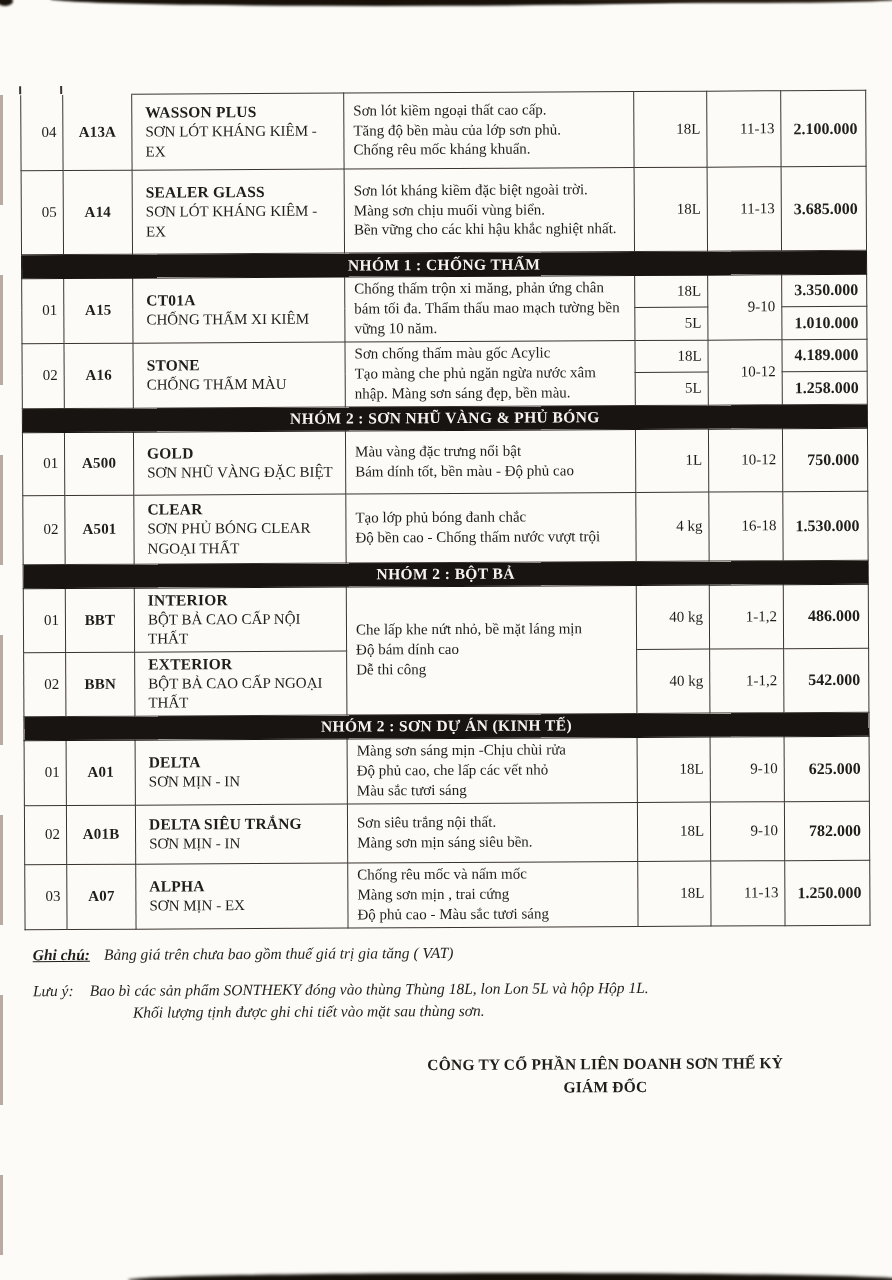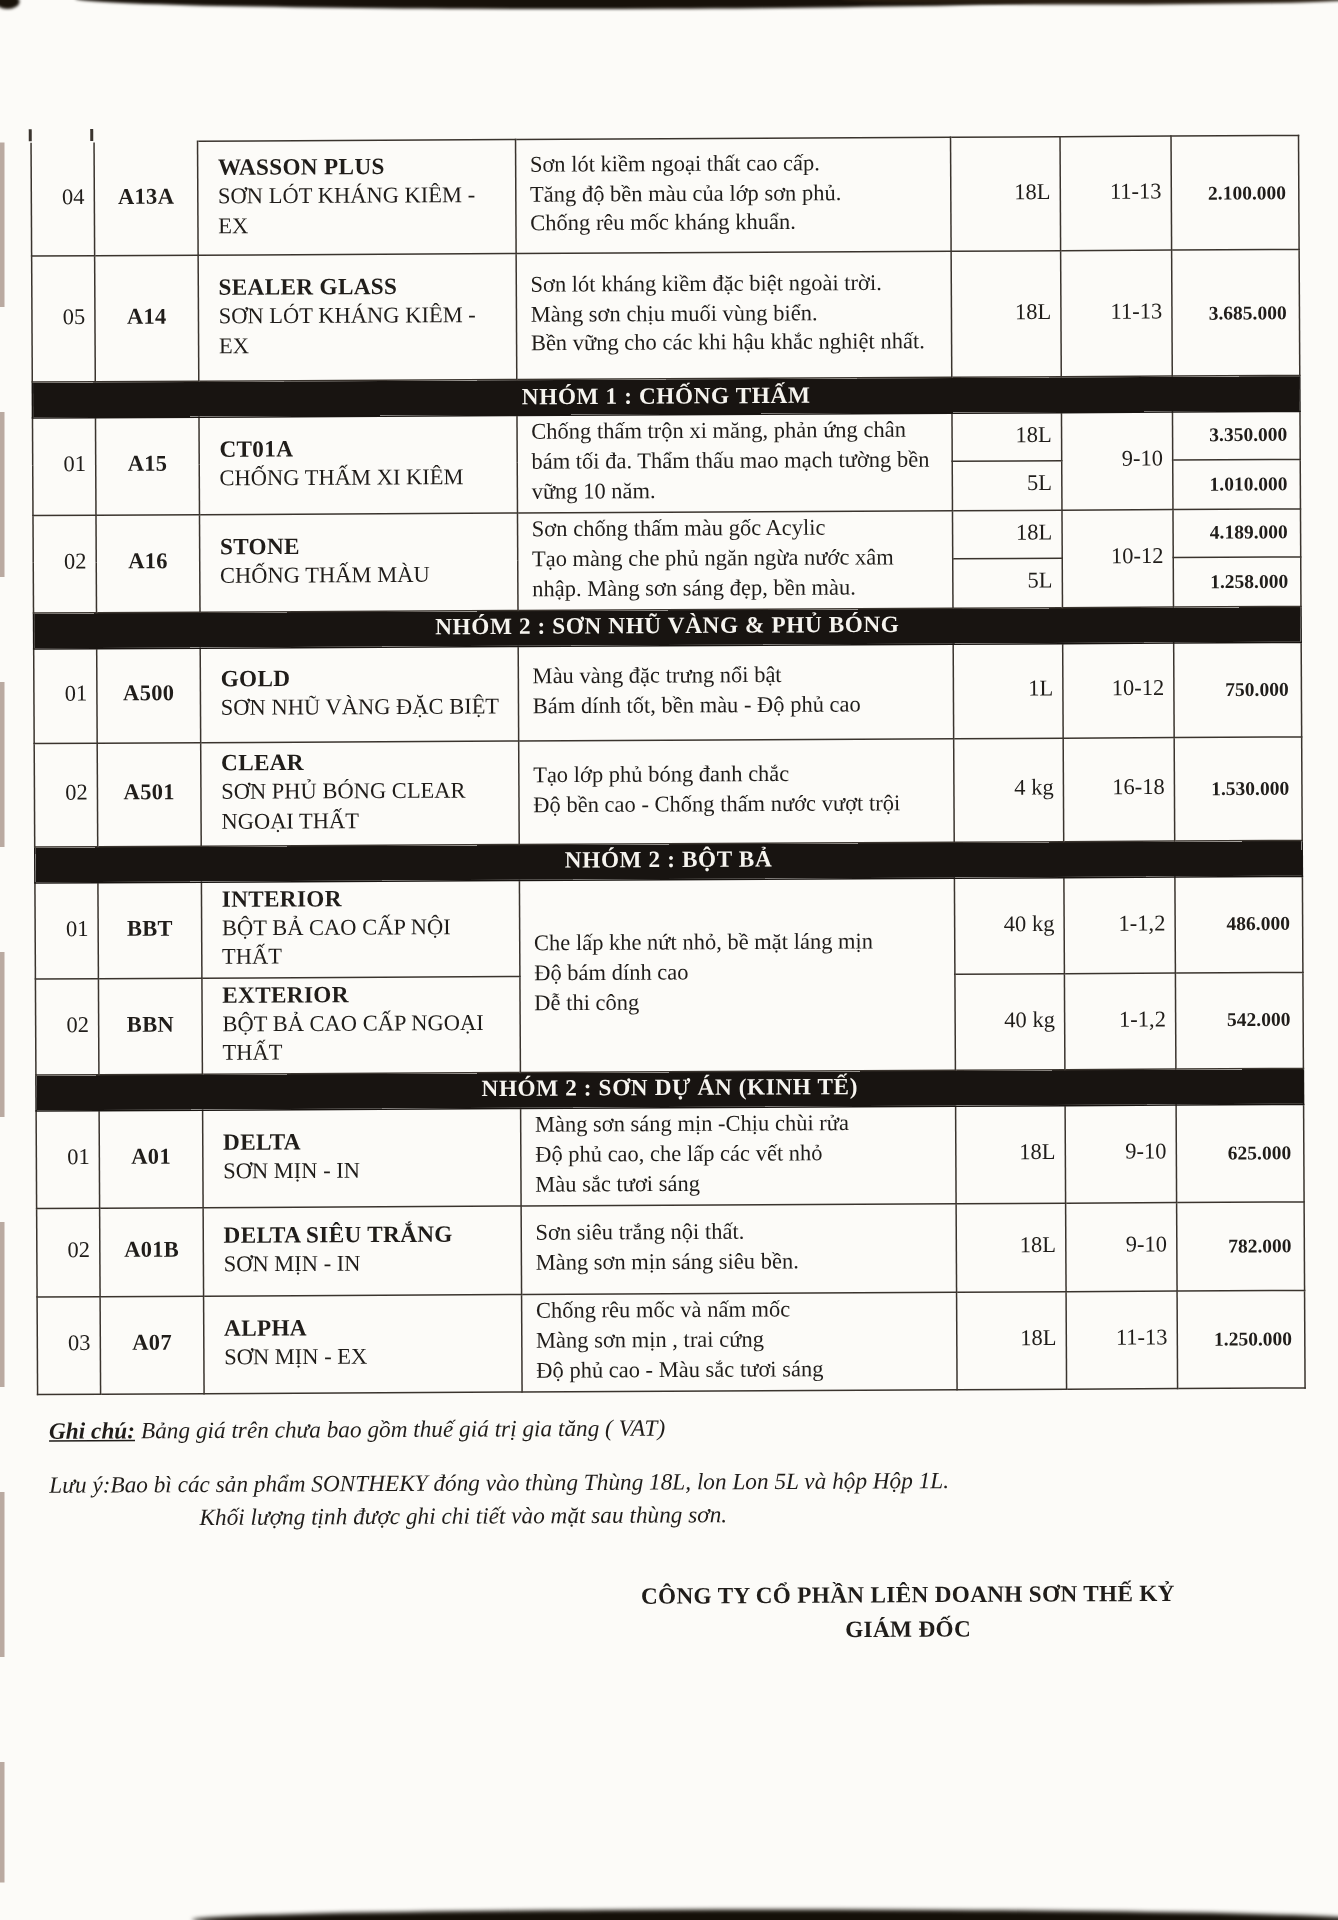--- a/index.html
+++ b/index.html
@@ -23,38 +23,38 @@
     overflow:hidden;
   }
   td.no-top{border-top:none;}
   td.stt{text-align:right;}
   td.code{text-align:center;font-weight:bold;letter-spacing:.2px;font-family:Liberation Serif, serif;}
   td.namecell{padding-left:13px;padding-right:4px;}
   .pname{font-weight:bold;font-size:15.5px;letter-spacing:.2px;line-height:1.3;}
   .psub{font-size:15px;line-height:1.3;}
   td.desc{padding-left:9px;padding-right:6px;white-space:pre-line;line-height:1.33;font-size:15px;}
   td.size,td.cov{text-align:right;}
-  td.price-cell{text-align:right;font-weight:bold;padding-right:8px;font-size:13px;}
+  td.price-cell{text-align:right;font-weight:bold;padding-right:8px;font-size:16px;}
   tr.sectionbar td{
     background:#181411;color:#f6f4ef;font-weight:bold;text-align:center;
     font-size:15.5px;letter-spacing:.4px;padding:2px 0;border-color:#181411;
   }
   tr.h76{height:76px;} tr.h84{height:84px;} tr.h63{height:63px;} tr.h69{height:69px;}
   tr.h59{height:59px;} tr.h65{height:65px;} tr.h64{height:64px;}
   tr.h31{height:31px;} tr.h32{height:32px;} tr.hbar{height:24px;}
 
   
   .stub{position:absolute;width:1.6px;height:8px;background:#3a342e;top:84px;}
   .stub.s1{left:21px;} .stub.s2{left:62px;}
 
   
   .note-ghichu{margin:16px 0 0 30px;font-style:italic;font-size:15.5px;}
-  .note-ghichu .lbl{font-weight:bold;text-decoration:underline;margin-right:4px;}
+  .note-ghichu .lbl{font-weight:bold;text-decoration:underline;margin-right:14px;}
   .note-luuy{margin:16px 0 0 30px;font-style:italic;font-size:15.5px;line-height:1.45;}
-  .note-luuy .lbl{}
+  .note-luuy .lbl{margin-right:16px;}
   .note-luuy .line2{margin-left:100px;}
   .signature{
     width:440px;margin:30px 70px 0 auto;text-align:center;
     font-weight:bold;font-size:15.5px;line-height:1.5;letter-spacing:.2px;
   }
 
   
   .edge-top{position:absolute;top:-8px;left:50px;width:660px;height:14px;background:#17110a;border-radius:50%;filter:blur(1.2px);}
   .edge-top-thin{position:absolute;top:-4px;left:560px;width:340px;height:7px;background:#271d12;border-radius:50%;filter:blur(1px);}
   .edge-bottom{position:absolute;bottom:-7px;left:128px;width:780px;height:14px;background:#140f08;border-radius:50%;filter:blur(1.5px);}

